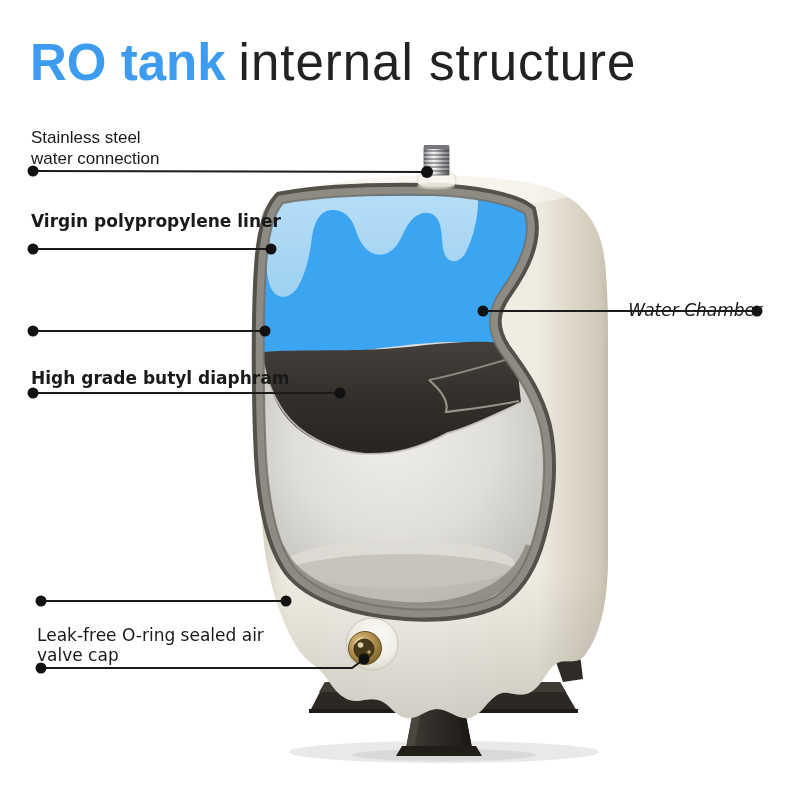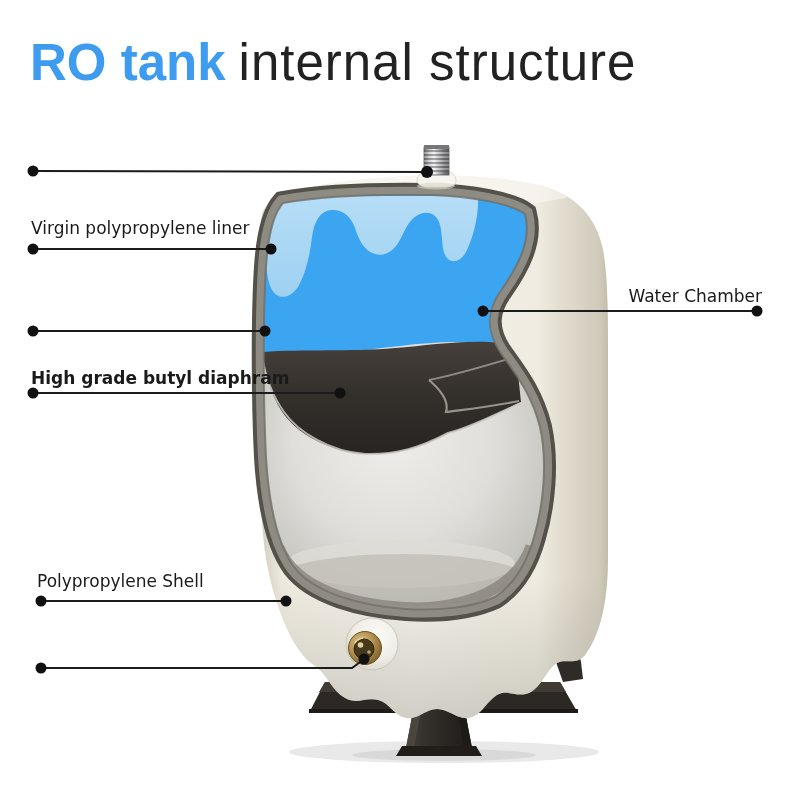--- a/index.html
+++ b/index.html
@@ -18,24 +18,24 @@
   .title .t-product{color:#3D9CF0;font-weight:bold;}
   .title .t-sub{color:#222222;font-weight:400;letter-spacing:1px;margin-left:13px;}
   .lbl{
     position:absolute;
     font-family:"DejaVu Sans", sans-serif;
     font-size:17px;line-height:20px;color:#1A1A1A;
     white-space:nowrap;
   }
   .lbl .ln{display:block;}
   #lbl-connection{left:31px;top:127px;font-family:"Liberation Sans", sans-serif;font-size:17px;line-height:21px;}
-  #lbl-liner{left:31px;top:218px;}
+  #lbl-liner{left:31px;top:211px;font-weight:bold;}
   #lbl-dome{left:31px;top:307px;}
   #lbl-diaphragm{left:31px;top:368px;font-weight:bold;}
-  #lbl-chamber{right:28px;top:286px;text-align:center;}
+  #lbl-chamber{right:28px;top:300px;text-align:center;font-style:italic;}
   #lbl-shell{left:37px;top:571px;}
   #lbl-valve{left:37px;top:625px;}
 </style>
 </head>
 <body>
 
 <div class="stage">
 
   <svg width="790" height="790" viewBox="0 0 790 790">
     <defs>
@@ -264,18 +264,25 @@
       <circle cx="757" cy="311" r="5.5"></circle>
       <circle cx="41" cy="601" r="5.5"></circle>
       <circle cx="286" cy="601" r="5.5"></circle>
       <circle cx="41" cy="668" r="5.5"></circle>
       <circle cx="364" cy="659" r="5.5"></circle>
     </g>
   </svg>
 
   <h1 class="title"><span class="t-product">RO tank</span><span class="t-sub">internal structure</span></h1>
 
+  <div class="lbl" id="lbl-connection">
+    <span class="ln">Stainless steel</span>
+    <span class="ln">water connection</span>
+  </div>
   <div class="lbl" id="lbl-liner">Virgin polypropylene liner</div>
   <div class="lbl" id="lbl-diaphragm">High grade butyl diaphram</div>
   <div class="lbl" id="lbl-chamber">Water Chamber</div>
-  <div class="lbl" id="lbl-shell">Polypropylene Shell</div>
+  <div class="lbl" id="lbl-valve">
+    <span class="ln">Leak-free O-ring sealed air</span>
+    <span class="ln">valve cap</span>
+  </div>
 
 </div>
 
 </body></html>

